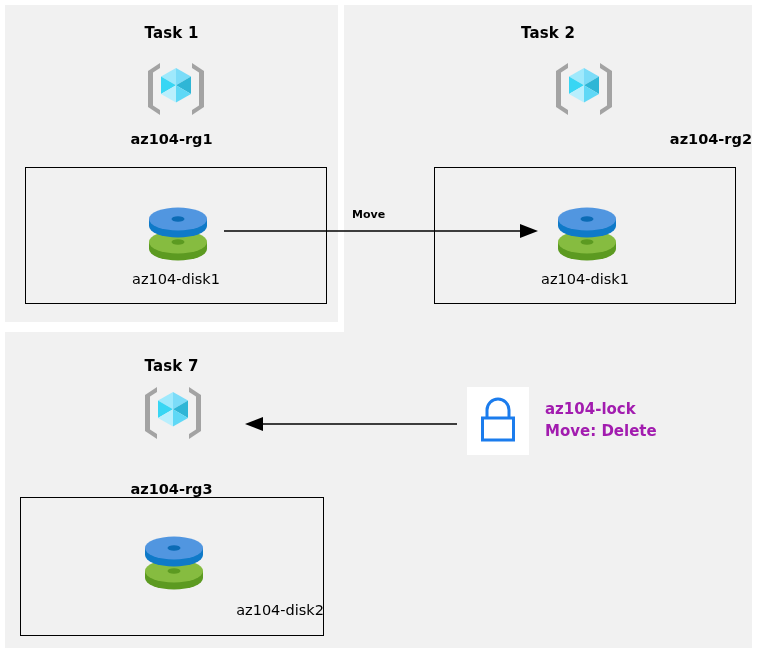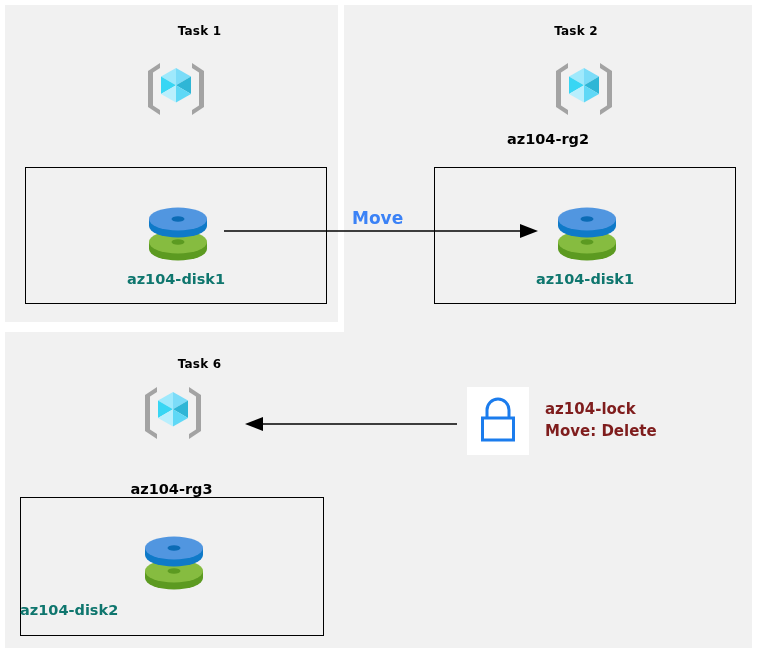--- a/index.html
+++ b/index.html
@@ -28,26 +28,25 @@
     background: #f1f1f1;
     box-sizing: border-box;
   }
   #panel-task1 { left: 5px;   top: 5px;   width: 333px; height: 317px; }
   #panel-task2 { left: 344px; top: 5px;   width: 408px; height: 361px; }
   #panel-task3 { left: 5px;   top: 332px; width: 747px; height: 316px; }
 
   
   .task-title {
     position: absolute;
-    font-size: 12px;
+    font-size: 15px;
     font-weight: bold;
     color: #000000;
     white-space: nowrap;
     letter-spacing: .2px;
-    margin-left: 28px;
   }
   #title-task1 { left: 0;   top: 19px; width: 333px; text-align: center; }
   #title-task2 { left: 0;   top: 19px; width: 408px; text-align: center; }
   #title-task3 { left: 0;   top: 25px; width: 333px; text-align: center; }
 
   
   .rg-icon {
     position: absolute;
     width: 64px;
     height: 64px;
@@ -56,21 +55,21 @@
   #rg-icon-2 { left: 552px; top: 52px; }
 
   .rg-label {
     position: absolute;
     font-size: 14.5px;
     font-weight: bold;
     color: #000;
     white-space: nowrap;
   }
   #rg-label-1 { left: 0;   top: 126px; width: 333px; text-align: center; }
-  #rg-label-2 { left: 0;   top: 126px; width: 408px; text-align: center; }
+  #rg-label-2 { left: 0;   top: 126px; width: 408px; text-align: right; }
 
   
   .resource-box {
     position: absolute;
     border: 1.5px solid #000000;
     background: #f1f1f1;
     box-sizing: border-box;
   }
   #box-task1 { left: 20px;  top: 162px; width: 302px; height: 137px; }
   #box-task2 { left: 434px; top: 162px; width: 302px; height: 137px; }
@@ -80,38 +79,38 @@
     position: absolute;
     width: 72px;
     height: 66px;
   }
   #disk-icon-1 { left: 137px; top: 196px; }
   #disk-icon-2 { left: 551px; top: 196px; }
 
   .disk-label {
     position: absolute;
     font-size: 14.5px;
-    font-weight: bold;
-    color: #0f766e;
+    font-weight: normal;
+    color: #000000;
     white-space: nowrap;
   }
   #disk-label-1 { left: 20px;  top: 266px; width: 302px; text-align: center; }
   #disk-label-2 { left: 434px; top: 266px; width: 302px; text-align: center; }
 
   
   .connector {
     position: absolute;
   }
   #move-arrow   { left: 220px; top: 218px; }
 
   .edge-label {
     position: absolute;
-    font-size: 17px;
-    font-weight: bold;
-    color: #3b82f6;
+    font-size: 11px;
+    font-weight: bold;
+    color: #000000;
     white-space: nowrap;
   }
   #label-move { left: 352px; top: 208px; }
 
   
   #lock-icon-box {
     position: absolute;
     left: 467px; top: 387px;
     width: 62px; height: 68px;
     background: #ffffff;
@@ -119,21 +118,21 @@
   .lock-icon {
     position: absolute;
     left: 9px; top: 8px;
     width: 44px; height: 52px;
   }
   #lock-text {
     position: absolute;
     left: 545px; top: 398px;
     font-size: 15px;
     font-weight: bold;
-    color: #7f1d1d;
+    color: #a21caf;
     line-height: 22px;
     white-space: nowrap;
   }
   #lock-text div { white-space: nowrap; }
 </style>
 </head>
 <body>
 
 <div class="canvas">
 
@@ -155,20 +154,21 @@
         <path d="M17 19.6 L17 37 L32 28.2 Z" fill="#38d6f4"></path>
 
         <path d="M47 19.6 L47 37 L32 28.2 Z" fill="#2fb6d6"></path>
 
         <path d="M17 37 L32 45.6 L32 28.2 Z" fill="#b9effd"></path>
 
         <path d="M47 37 L32 45.6 L32 28.2 Z" fill="#5fd8f6"></path>
       </svg>
     </div>
 
+    <div class="rg-label" id="rg-label-1">az104-rg1</div>
 
     <div class="resource-box" id="box-task1"></div>
 
     <div class="disk-icon" id="disk-icon-1">
       <svg viewBox="0 0 72 66" width="72" height="66" aria-hidden="true">
 
         <ellipse cx="36" cy="48" rx="29" ry="11.5" fill="#5c9a21"></ellipse>
         <rect x="7" y="41" width="58" height="7" fill="#5c9a21"></rect>
         <ellipse cx="36" cy="41" rx="29" ry="11.5" fill="#86bc40"></ellipse>
         <ellipse cx="36" cy="41" rx="6.5" ry="2.8" fill="#5c9a21"></ellipse>
@@ -215,21 +215,21 @@
         <ellipse cx="36" cy="18" rx="29" ry="11.5" fill="#5196e0"></ellipse>
         <ellipse cx="36" cy="18" rx="6.5" ry="2.8" fill="#0b6bb5"></ellipse>
       </svg>
     </div>
 
     <div class="disk-label" id="disk-label-2" style="left:90px;">az104-disk1</div>
   </div>
 
   <div class="panel" id="panel-task3">
 
-    <div class="task-title" id="title-task3">Task 6</div>
+    <div class="task-title" id="title-task3">Task 7</div>
 
     <div class="rg-icon" style="left:136px; top:49px;">
       <svg viewBox="0 0 64 64" width="64" height="64" aria-hidden="true">
         <path d="M16 6 L4 14 L4 50 L16 58 L16 53 L9 48.5 L9 15.5 L16 11 Z" fill="#a3a3a3"></path>
         <path d="M48 6 L60 14 L60 50 L48 58 L48 53 L55 48.5 L55 15.5 L48 11 Z" fill="#a3a3a3"></path>
         <path d="M32 11 L17 19.6 L32 28.2 L32 11 Z" fill="#9fe9fc"></path>
         <path d="M32 11 L47 19.6 L32 28.2 L32 11 Z" fill="#7bdcf8"></path>
         <path d="M17 19.6 L17 37 L32 28.2 Z" fill="#38d6f4"></path>
         <path d="M47 19.6 L47 37 L32 28.2 Z" fill="#2fb6d6"></path>
         <path d="M17 37 L32 45.6 L32 28.2 Z" fill="#b9effd"></path>
@@ -247,21 +247,21 @@
         <rect x="7" y="41" width="58" height="7" fill="#5c9a21"></rect>
         <ellipse cx="36" cy="41" rx="29" ry="11.5" fill="#86bc40"></ellipse>
         <ellipse cx="36" cy="41" rx="6.5" ry="2.8" fill="#5c9a21"></ellipse>
         <ellipse cx="36" cy="25" rx="29" ry="11.5" fill="#0f7ac8"></ellipse>
         <rect x="7" y="18" width="58" height="7" fill="#0f7ac8"></rect>
         <ellipse cx="36" cy="18" rx="29" ry="11.5" fill="#5196e0"></ellipse>
         <ellipse cx="36" cy="18" rx="6.5" ry="2.8" fill="#0b6bb5"></ellipse>
       </svg>
     </div>
 
-    <div class="disk-label" style="left:15px; top:270px; width:304px; text-align:left;">az104-disk2</div>
+    <div class="disk-label" style="left:15px; top:270px; width:304px; text-align:right;">az104-disk2</div>
 
     <div id="lock-icon-box" style="left:462px; top:55px;">
       <div class="lock-icon">
         <svg viewBox="0 0 44 52" width="44" height="52" aria-hidden="true">
           <path d="M11 23 L11 15 A11 11 0 0 1 33 15 L33 23" fill="none" stroke="#1b7ced" stroke-width="3"></path>
           <rect x="6.5" y="23" width="31" height="22" fill="#ffffff" stroke="#1b7ced" stroke-width="3"></rect>
         </svg>
       </div>
     </div>
 

